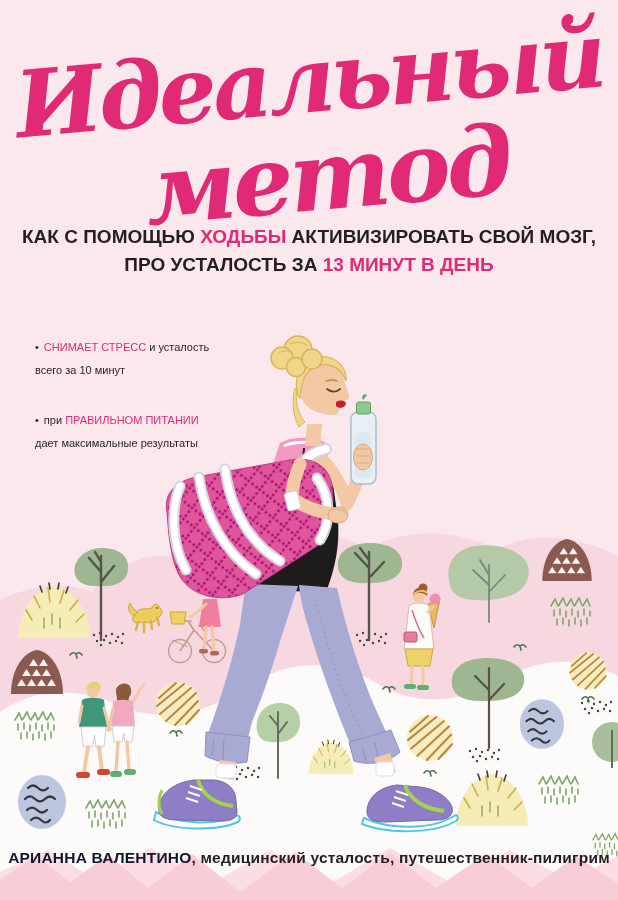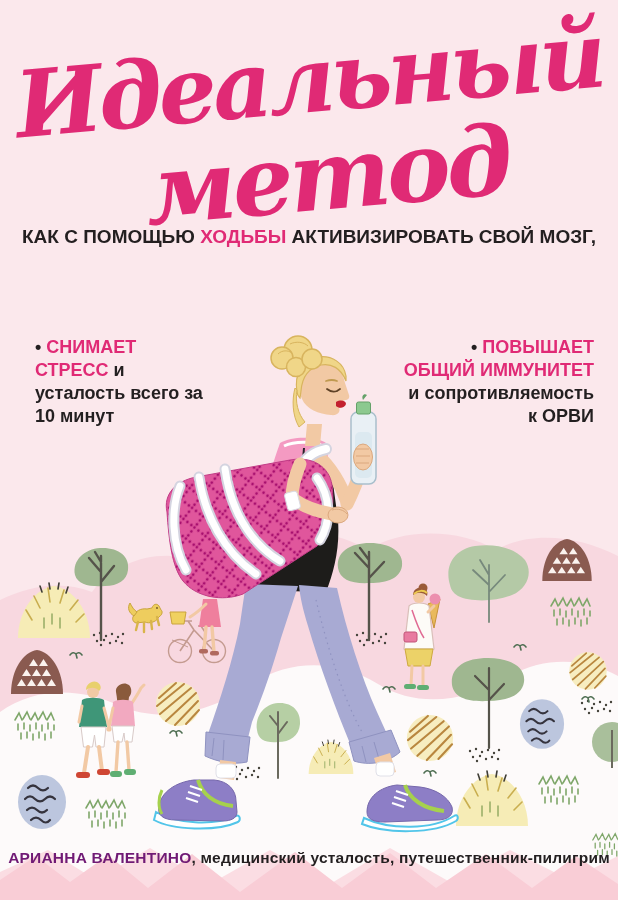--- a/index.html
+++ b/index.html
@@ -15,31 +15,31 @@
     pointer-events:none;
   }
   .title-1{top:34px;font-size:92px;}
   .title-2{top:128px;left:18px;font-size:96px;}
   .subtitle{
     position:absolute;top:223px;left:14px;width:590px;text-align:center;
     font-weight:bold;font-size:19px;line-height:28px;color:#231f20;letter-spacing:0px;
   }
   .hl{color:#e02a75;}
   .bullets{
-    position:absolute;top:336px;font-weight:bold;font-size:18px;line-height:23px;color:#231f20;
+    position:absolute;top:336px;font-weight:normal;font-size:11px;line-height:23px;color:#231f20;
   }
   .bullets-left{left:35px;width:178px;text-align:left;}
   .bullets-right{right:24px;width:192px;text-align:right;}
   .bullet+.bullet{margin-top:27px;}
   .dot{margin-right:5px;}
   .author{
     position:absolute;top:849px;left:0;width:618px;text-align:center;
     font-weight:bold;font-size:15.5px;color:#231f20;letter-spacing:0.2px;
   }
-  .author .name{color:#701a75;}
+  .author .name{color:#0f172a;}
 </style>
 </head>
 <body>
 
 <div class="cover">
 
   <svg class="illu" viewBox="0 300 618 600" xmlns="http://www.w3.org/2000/svg">
     <defs>
       <pattern id="bagdots" width="14" height="14" patternUnits="userSpaceOnUse" patternTransform="rotate(38)">
         <rect width="14" height="14" fill="#e0569c"></rect>
@@ -350,27 +350,28 @@
         <path d="M332,510 C338,508 344,510 347,514" stroke="#dba87e" stroke-width="1" fill="none"></path>
       </g>
     </g>
   </svg>
 
   <div class="title-line title-1">Идеальный</div>
   <div class="title-line title-2">метод</div>
 
   <div class="subtitle">
     <div><span>КАК С ПОМОЩЬЮ </span><span class="hl">ХОДЬБЫ</span><span> АКТИВИЗИРОВАТЬ СВОЙ МОЗГ,</span></div>
+    <div><span>ПРО УСТАЛОСТЬ ЗА </span><span class="hl">13 МИНУТ В ДЕНЬ</span></div>
   </div>
 
   <div class="bullets bullets-left">
     <div class="bullet"><span class="dot">•</span><span></span><span class="hl">СНИМАЕТ СТРЕСС</span><span> и усталость всего за 10 минут</span></div>
+    <div class="bullet"><span class="dot">•</span><span>при </span><span class="hl">ПРАВИЛЬНОМ ПИТАНИИ</span><span> дает максимальные результаты</span></div>
   </div>
 
   <div class="bullets bullets-right">
-    <div class="bullet"><span class="dot">•</span><span></span><span class="hl">ПОВЫШАЕТ ОБЩИЙ ИММУНИТЕТ</span><span> и сопротивляемость к ОРВИ</span></div>
   </div>
 
   <div class="author">
     <span class="name">АРИАННА ВАЛЕНТИНО</span><span>, медицинский усталость, путешественник-пилигрим</span>
   </div>
 
 </div>
 
 </body></html>

